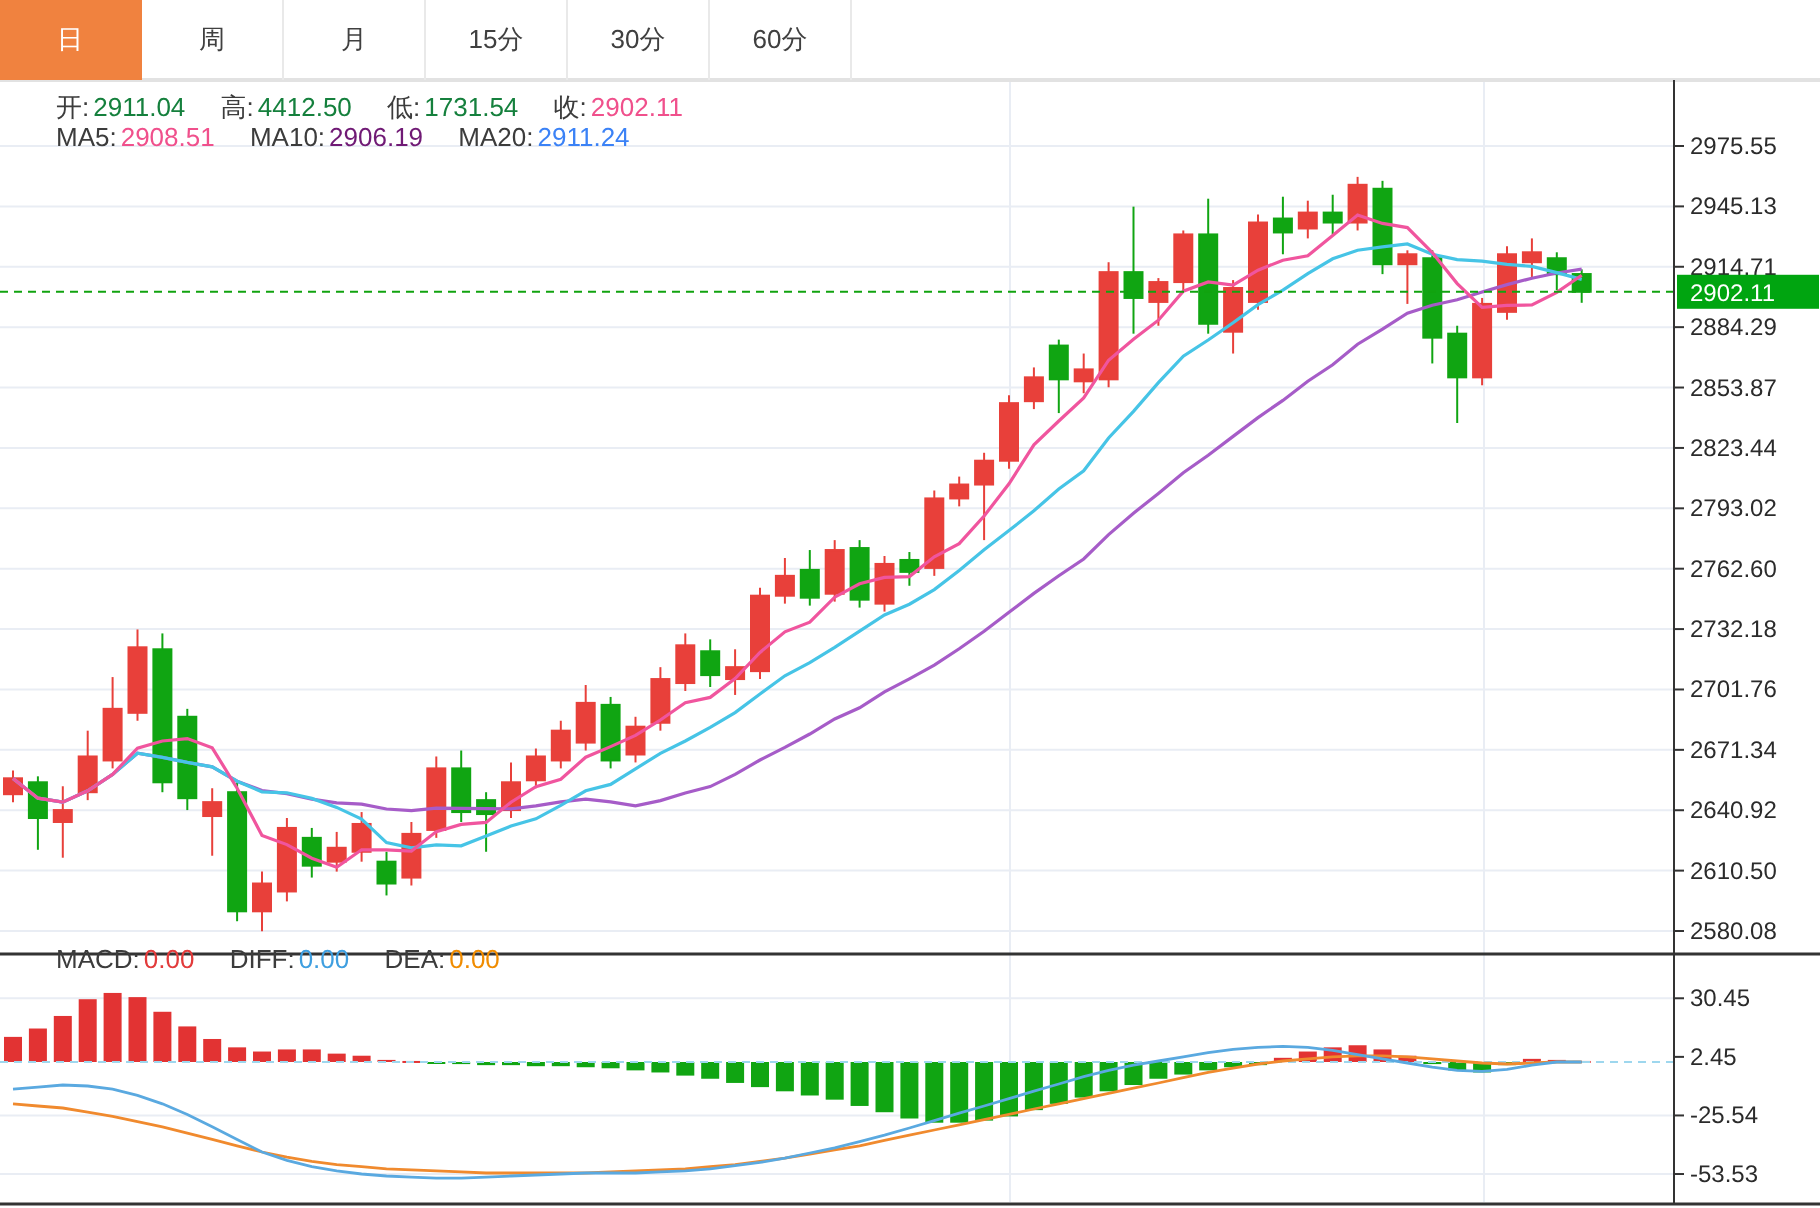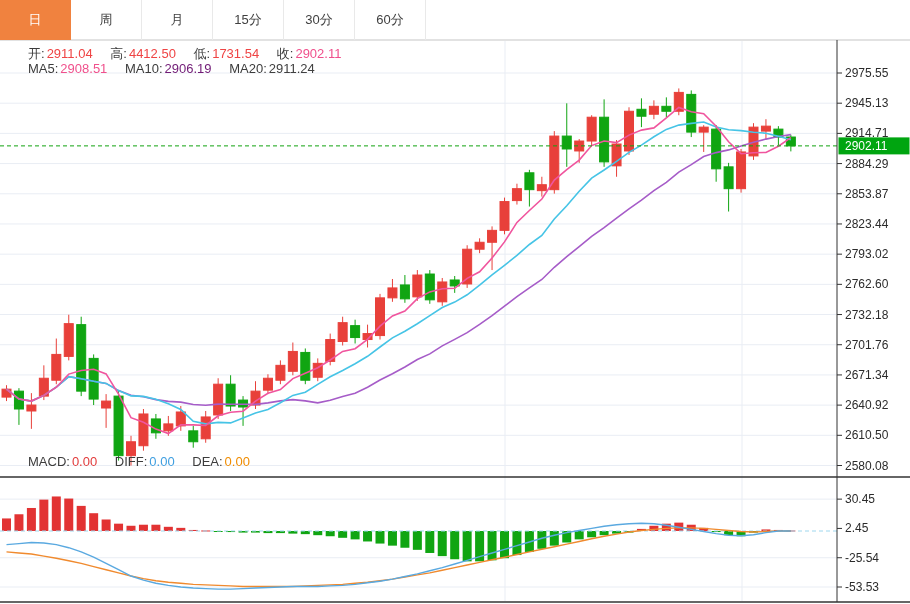--- a/index.html
+++ b/index.html
@@ -6,25 +6,25 @@
   .app{position:relative;width:910px;height:604px;background:#fff;overflow:hidden;
        font-family:"Liberation Sans",sans-serif;}
   .tabbar{position:absolute;top:0;left:0;width:910px;height:40px;display:flex;
           background:#fff;border-bottom:1px solid #e2e2e2;z-index:3;box-sizing:border-box;}
   .tab{width:71px;height:40px;line-height:40px;text-align:center;font-size:13px;color:#404040;
        border-right:1px solid #e9e9e9;cursor:pointer;box-sizing:border-box;}
   .tab.active{background:#f0823f;color:#fff;border-right:1px solid #f0823f;}
   .legend{position:absolute;left:28px;z-index:4;font-size:13px;white-space:nowrap;pointer-events:none;}
   .legend .lab{color:#3c3c3c;margin-right:2px;}
   .legend .val{margin-right:14px;}
-  .green{color:#ef4444}.pink{color:#f0508c}.cyan{color:#701a75}.purple{color:#404040}
+  .green{color:#15803d}.pink{color:#f0508c}.cyan{color:#701a75}.purple{color:#3b82f6}
   .mred{color:#e23b3b}.mblue{color:#3f9fe0}.morange{color:#f08c00}
   .ohlc{top:45px;}
   .ma{top:61px;}
-  .macdlg{top:454px;}
+  .macdlg{top:472px;}
   svg{position:absolute;top:0;left:0;z-index:1;}
   text{font-family:"Liberation Sans",sans-serif;}
 </style>
 </head>
 <body>
 
 <div class="app">
 
   <div class="tabbar">
       <div class="tab active">日</div>

